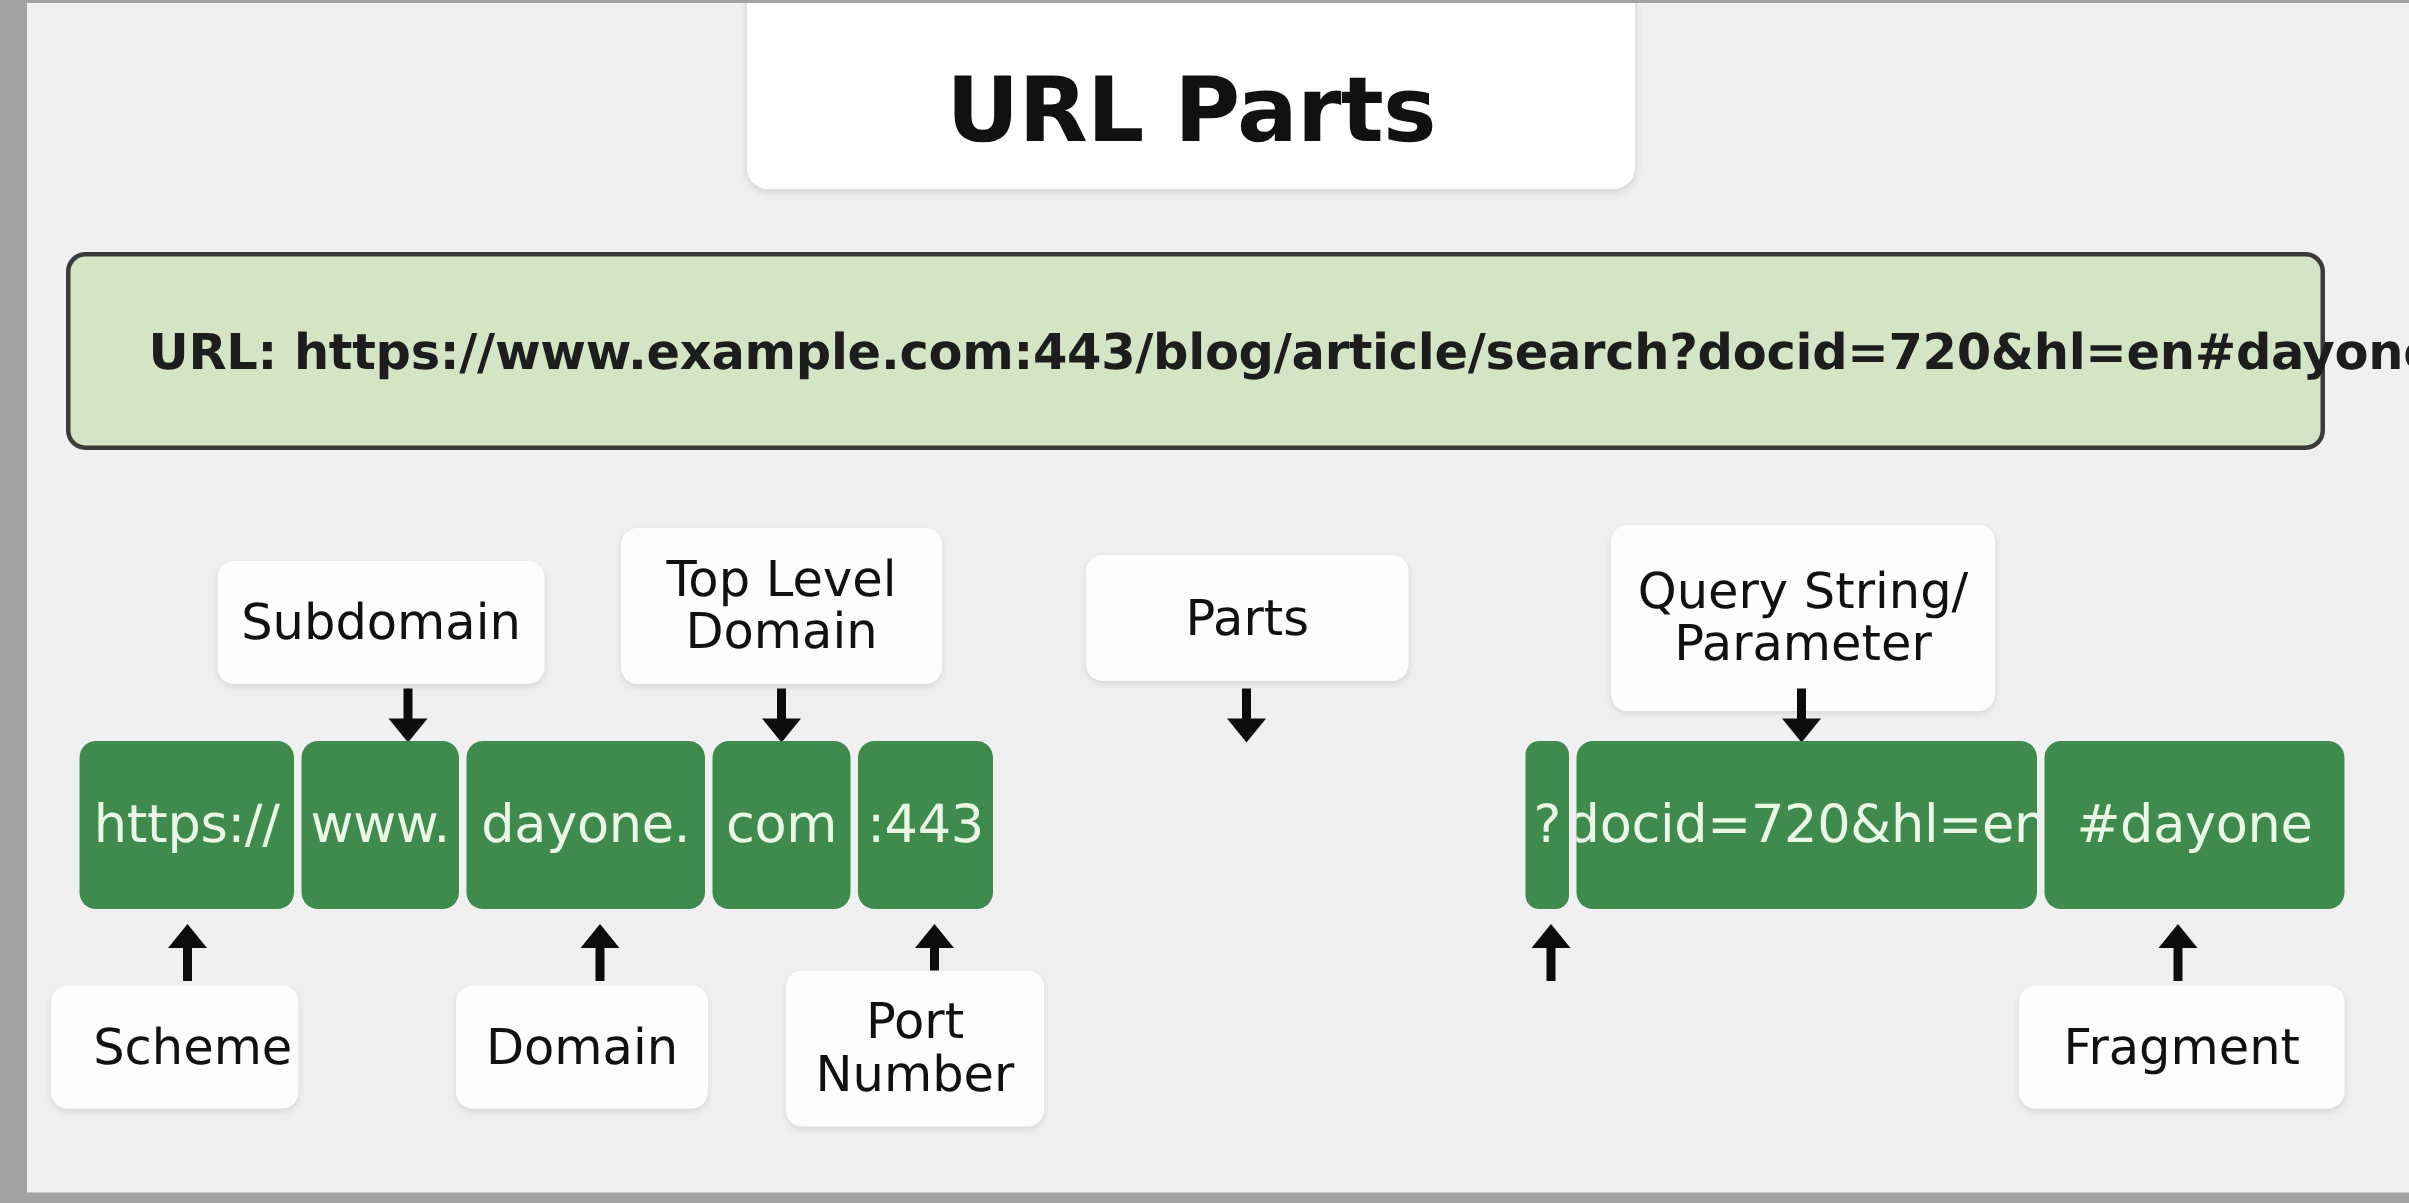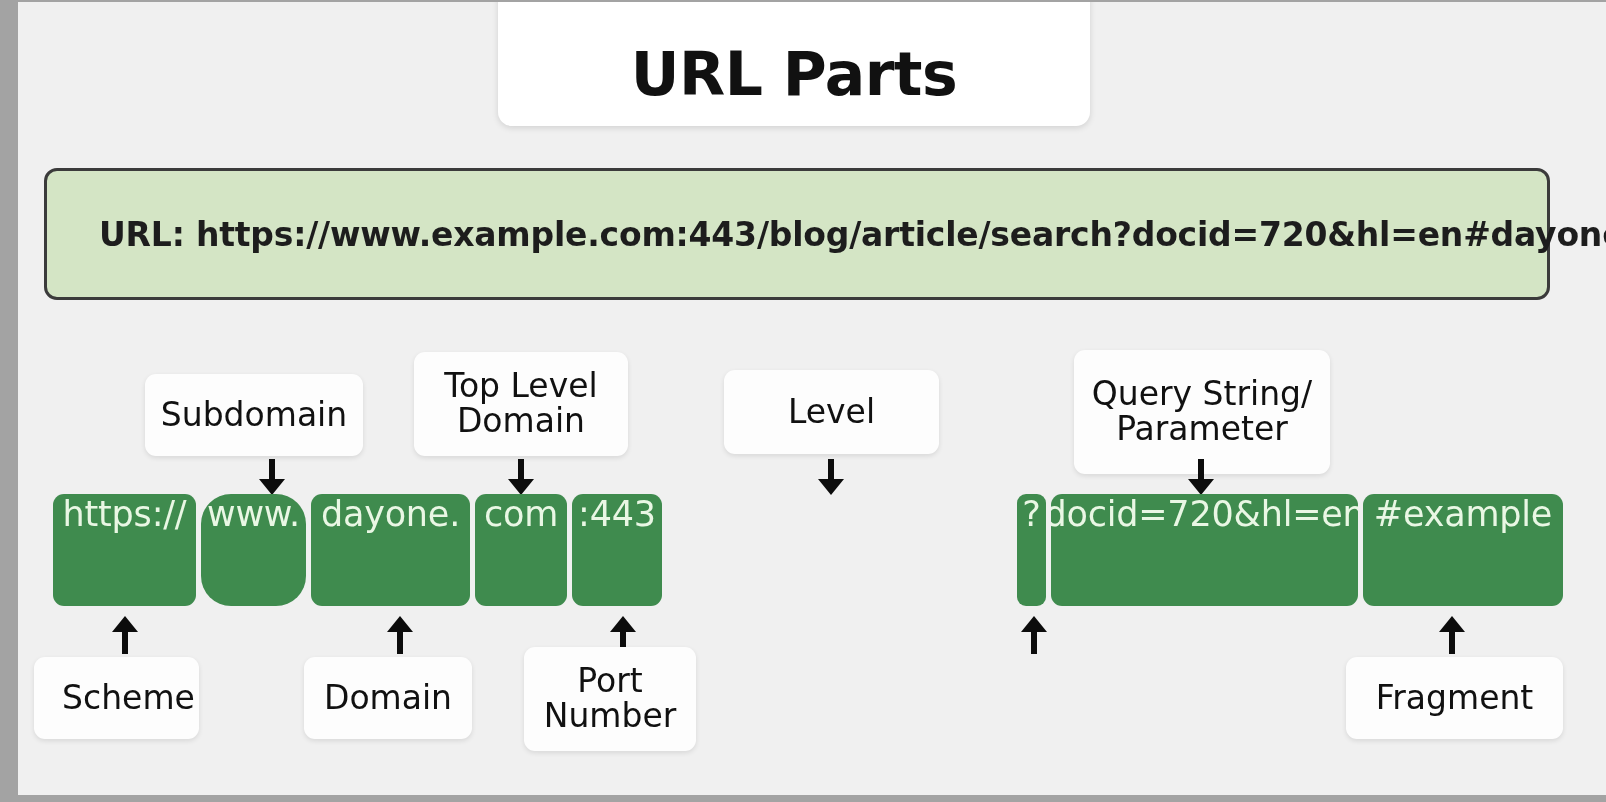--- a/index.html
+++ b/index.html
@@ -64,21 +64,21 @@
     border-left:13px solid transparent;border-right:13px solid transparent;
   }
   .arrow.down .head{border-top:16px solid #0c0c0c;}
   .arrow.up   .head{border-bottom:16px solid #0c0c0c;}
 
   
   #segbar{position:absolute;left:0;top:0;width:1588px;height:793px;}
   .seg{
     position:absolute;top:492px;height:112px;
     background:#3f8b4e;border-radius:11px;
-    display:flex;justify-content:center;
+    display:flex;align-items:center;justify-content:center;
     box-sizing:border-box;overflow:hidden;
   }
   .seg span{
     font-size:35px;color:#e9f7e4;white-space:nowrap;letter-spacing:-0.2px;
   }
 </style>
 </head>
 <body>
 
 <div id="stage">
@@ -103,60 +103,60 @@
     <div class="chip" style="left:396px;top:350px;width:214px;height:104px;">
       <span>Top Level
 Domain</span>
     </div>
     <div class="arrow down" style="left:490px;top:457px;height:36px;">
       <div class="shaft" style="top:0;height:22px;"></div>
       <div class="head" style="top:20px;"></div>
     </div>
 
     <div class="chip" style="left:706px;top:368px;width:215px;height:84px;">
-      <span>Level</span>
+      <span>Parts</span>
     </div>
     <div class="arrow down" style="left:800px;top:457px;height:36px;">
       <div class="shaft" style="top:0;height:22px;"></div>
       <div class="head" style="top:20px;"></div>
     </div>
 
     <div class="chip" style="left:1056px;top:348px;width:256px;height:124px;">
       <span>Query String/
 Parameter</span>
     </div>
     <div class="arrow down" style="left:1170px;top:457px;height:36px;">
       <div class="shaft" style="top:0;height:22px;"></div>
       <div class="head" style="top:20px;"></div>
     </div>
 
     <div id="segbar">
       <div class="seg" style="left:35px;width:143px;">
         <span>https://</span>
       </div>
-      <div class="seg" style="left:183px;width:105px;border-radius:30px;">
+      <div class="seg" style="left:183px;width:105px;">
         <span>www.</span>
       </div>
       <div class="seg" style="left:293px;width:159px;">
         <span>dayone.</span>
       </div>
       <div class="seg" style="left:457px;width:92px;">
         <span>com</span>
       </div>
       <div class="seg" style="left:554px;width:90px;">
         <span>:443</span>
       </div>
       <div class="seg" style="left:999px;width:29px;border-radius:9px;">
         <span>?</span>
       </div>
       <div class="seg" style="left:1033px;width:307px;">
         <span>docid=720&amp;hl=en</span>
       </div>
       <div class="seg" style="left:1345px;width:200px;">
-        <span>#example</span>
+        <span>#dayone</span>
       </div>
     </div>
 
     <div class="arrow up" style="left:94px;top:614px;height:38px;">
       <div class="head" style="top:0;"></div>
       <div class="shaft" style="top:14px;height:24px;"></div>
     </div>
     <div class="chip" style="left:16px;top:655px;width:165px;height:82px;padding-left:24px;">
       <span>Scheme</span>
     </div>

